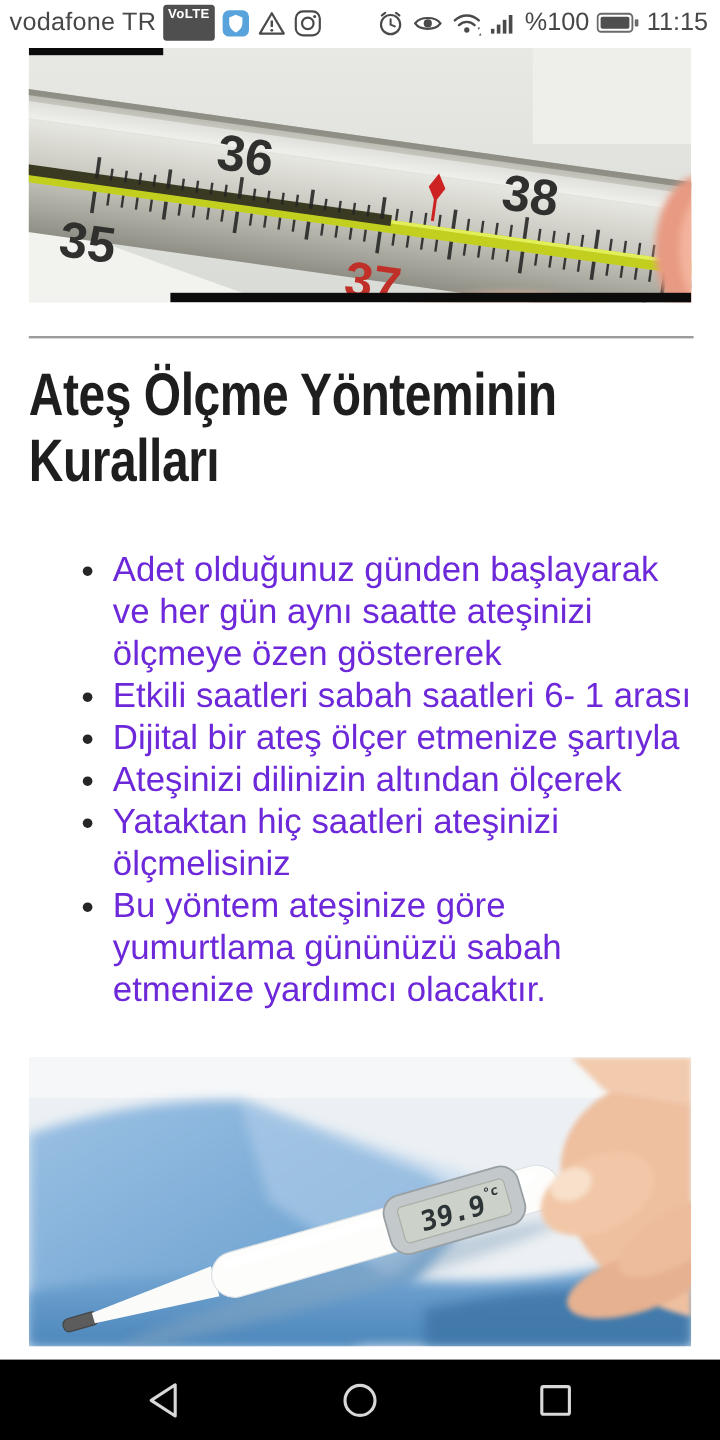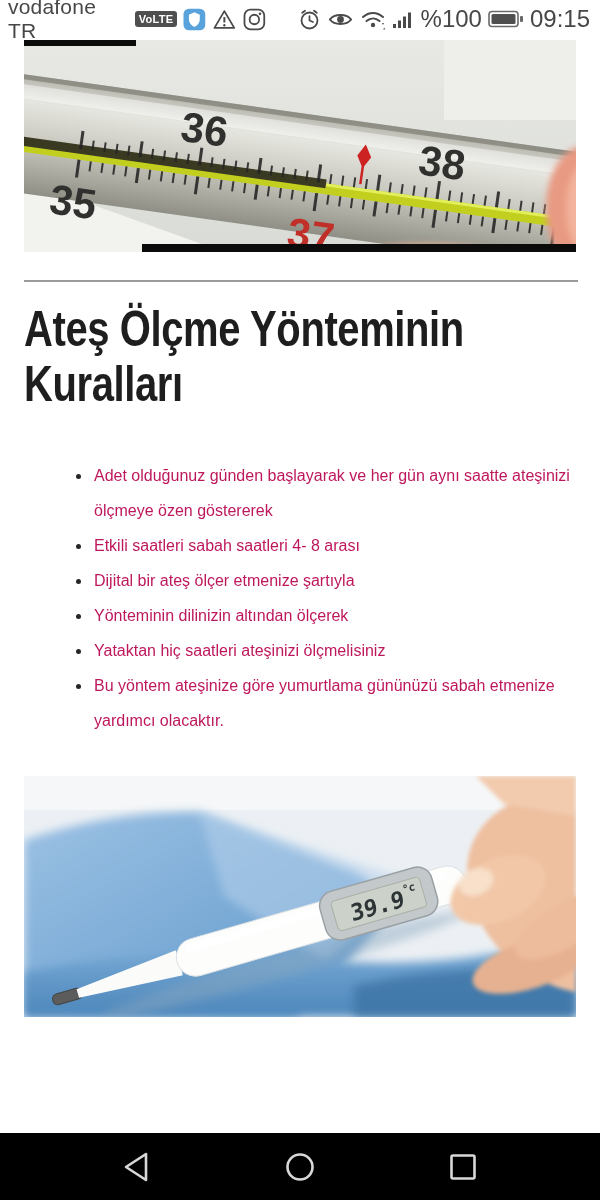--- a/index.html
+++ b/index.html
@@ -9,36 +9,36 @@
   }
   
   .status-bar{
     height:38px;display:flex;align-items:center;justify-content:space-between;
     padding:0 10px 0 8px;color:#474747;background:#fff;gap:32px;
   }
   .sb-left,.sb-right{display:flex;align-items:center;gap:6px;}
   .carrier{font-size:21px;letter-spacing:0.2px;}
   .volte-badge{
     background:#4f4f4f;color:#fff;font-size:11px;font-weight:bold;
-    border-radius:3px;padding:3px 4px 2px;line-height:1;letter-spacing:0.3px;text-align:center;
-  }
-  .sb-right .sb-text{font-size:24px;}
+    border-radius:3px;padding:3px 4px 16px;line-height:1;letter-spacing:0.3px;text-align:center;
+  }
+  .sb-right .sb-text{font-size:21px;}
   .sb-icon{display:block;}
   
   .photo{margin:2px 24px 0;display:block;}
   .photo svg{display:block;}
   .divider{height:2px;background:#9b9b9b;margin:28px 22px 0 24px;}
   .heading{
     margin:20px 24px 0;color:#1e1e1e;font-size:50px;font-weight:bold;
     line-height:55px;letter-spacing:-0.5px;white-space:nowrap;
     transform:scaleX(0.80);transform-origin:left top;
   }
   .bullets{
     margin:46px 24px 0;padding-left:68px;list-style:disc;
-    color:#be185d;font-size:16px;line-height:35px;
+    color:#6d28d9;font-size:29px;line-height:35px;
   }
   .bullets li{padding-left:2px;}
   .bullets li::marker{color:#262626;}
   .photo2-wrap{margin:38px 24px 0;height:241px;overflow:hidden;}
   
   .nav-bar{
     position:absolute;left:0;right:0;bottom:0;height:67px;background:#000;
     display:flex;align-items:center;justify-content:space-between;padding:0 122px;
   }
   .nav-btn{background:none;border:none;padding:0;display:flex;align-items:center;cursor:pointer;}
@@ -89,21 +89,21 @@
       <rect x="5" y="10.5" width="3" height="7.5" fill="#4a4a4a"></rect>
       <rect x="10" y="6.5" width="3" height="11.5" fill="#4a4a4a"></rect>
       <rect x="15" y="2.5" width="3" height="15.5" fill="#4a4a4a"></rect>
     </svg>
     <span class="sb-text">%100</span>
     <svg class="sb-icon" width="36" height="18" viewBox="0 0 36 18">
       <rect x="1" y="1.5" width="29" height="15" rx="3" fill="none" stroke="#6a6a6a" stroke-width="1.6"></rect>
       <rect x="3.5" y="4" width="24" height="10" rx="1.5" fill="#4f4f4f"></rect>
       <rect x="32" y="6" width="3" height="6" rx="1" fill="#6a6a6a"></rect>
     </svg>
-    <span class="sb-text">09:15</span>
+    <span class="sb-text">11:15</span>
   </div>
 </div>
 
 <div class="photo">
   <svg width="552" height="212" viewBox="0 0 552 212">
     <defs>
       <linearGradient id="bgGrad" x1="0" y1="0" x2="0" y2="1">
         <stop offset="0" stop-color="#e8e9e5"></stop>
           <stop offset="1" stop-color="#d9dbd7"></stop>
       </linearGradient>
@@ -271,23 +271,23 @@
 
 <div class="divider"></div>
 
 <h1 class="heading">
   <div>Ateş Ölçme Yönteminin</div>
   <div>Kuralları</div>
 </h1>
 
 <ul class="bullets">
   <li>Adet olduğunuz günden başlayarak ve her gün aynı saatte ateşinizi ölçmeye özen göstererek</li>
-  <li>Etkili saatleri sabah saatleri 4- 8 arası</li>
+  <li>Etkili saatleri sabah saatleri 6- 1 arası</li>
   <li>Dijital bir ateş ölçer etmenize şartıyla</li>
-  <li>Yönteminin dilinizin altından ölçerek</li>
+  <li>Ateşinizi dilinizin altından ölçerek</li>
   <li>Yataktan hiç saatleri ateşinizi ölçmelisiniz</li>
   <li>Bu yöntem ateşinize göre yumurtlama gününüzü sabah etmenize yardımcı olacaktır.</li>
 </ul>
 
 <div class="photo2-wrap">
   <svg width="552" height="241" viewBox="0 0 552 241">
     <defs>
       <linearGradient id="fab1" x1="0" y1="0" x2="1" y2="1">
         <stop offset="0" stop-color="#9cc1e4"></stop>
           <stop offset="1" stop-color="#5d97ca"></stop>

